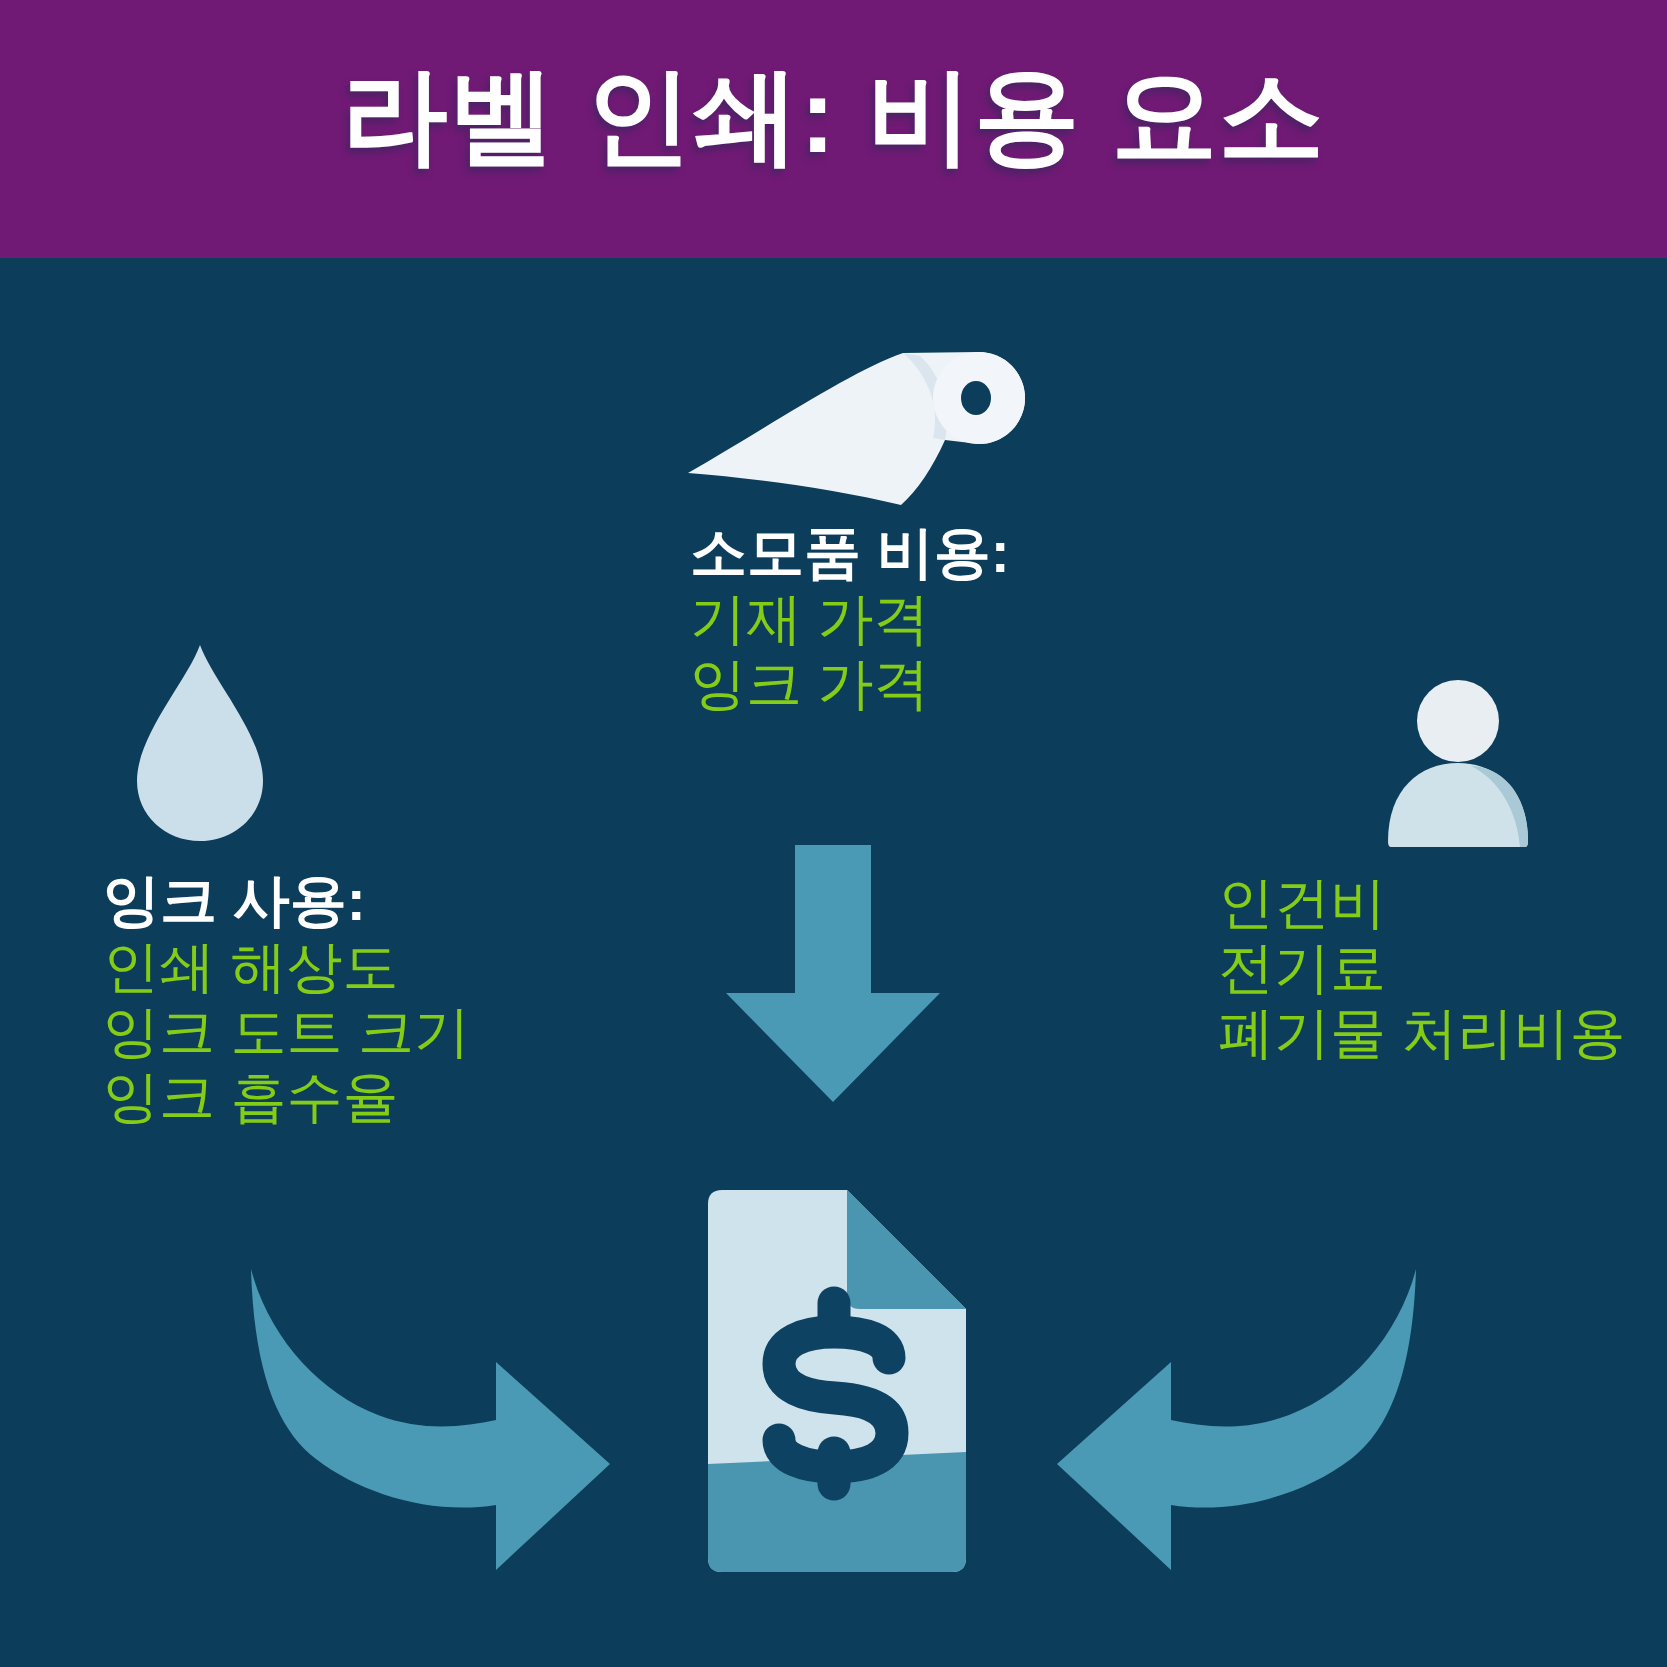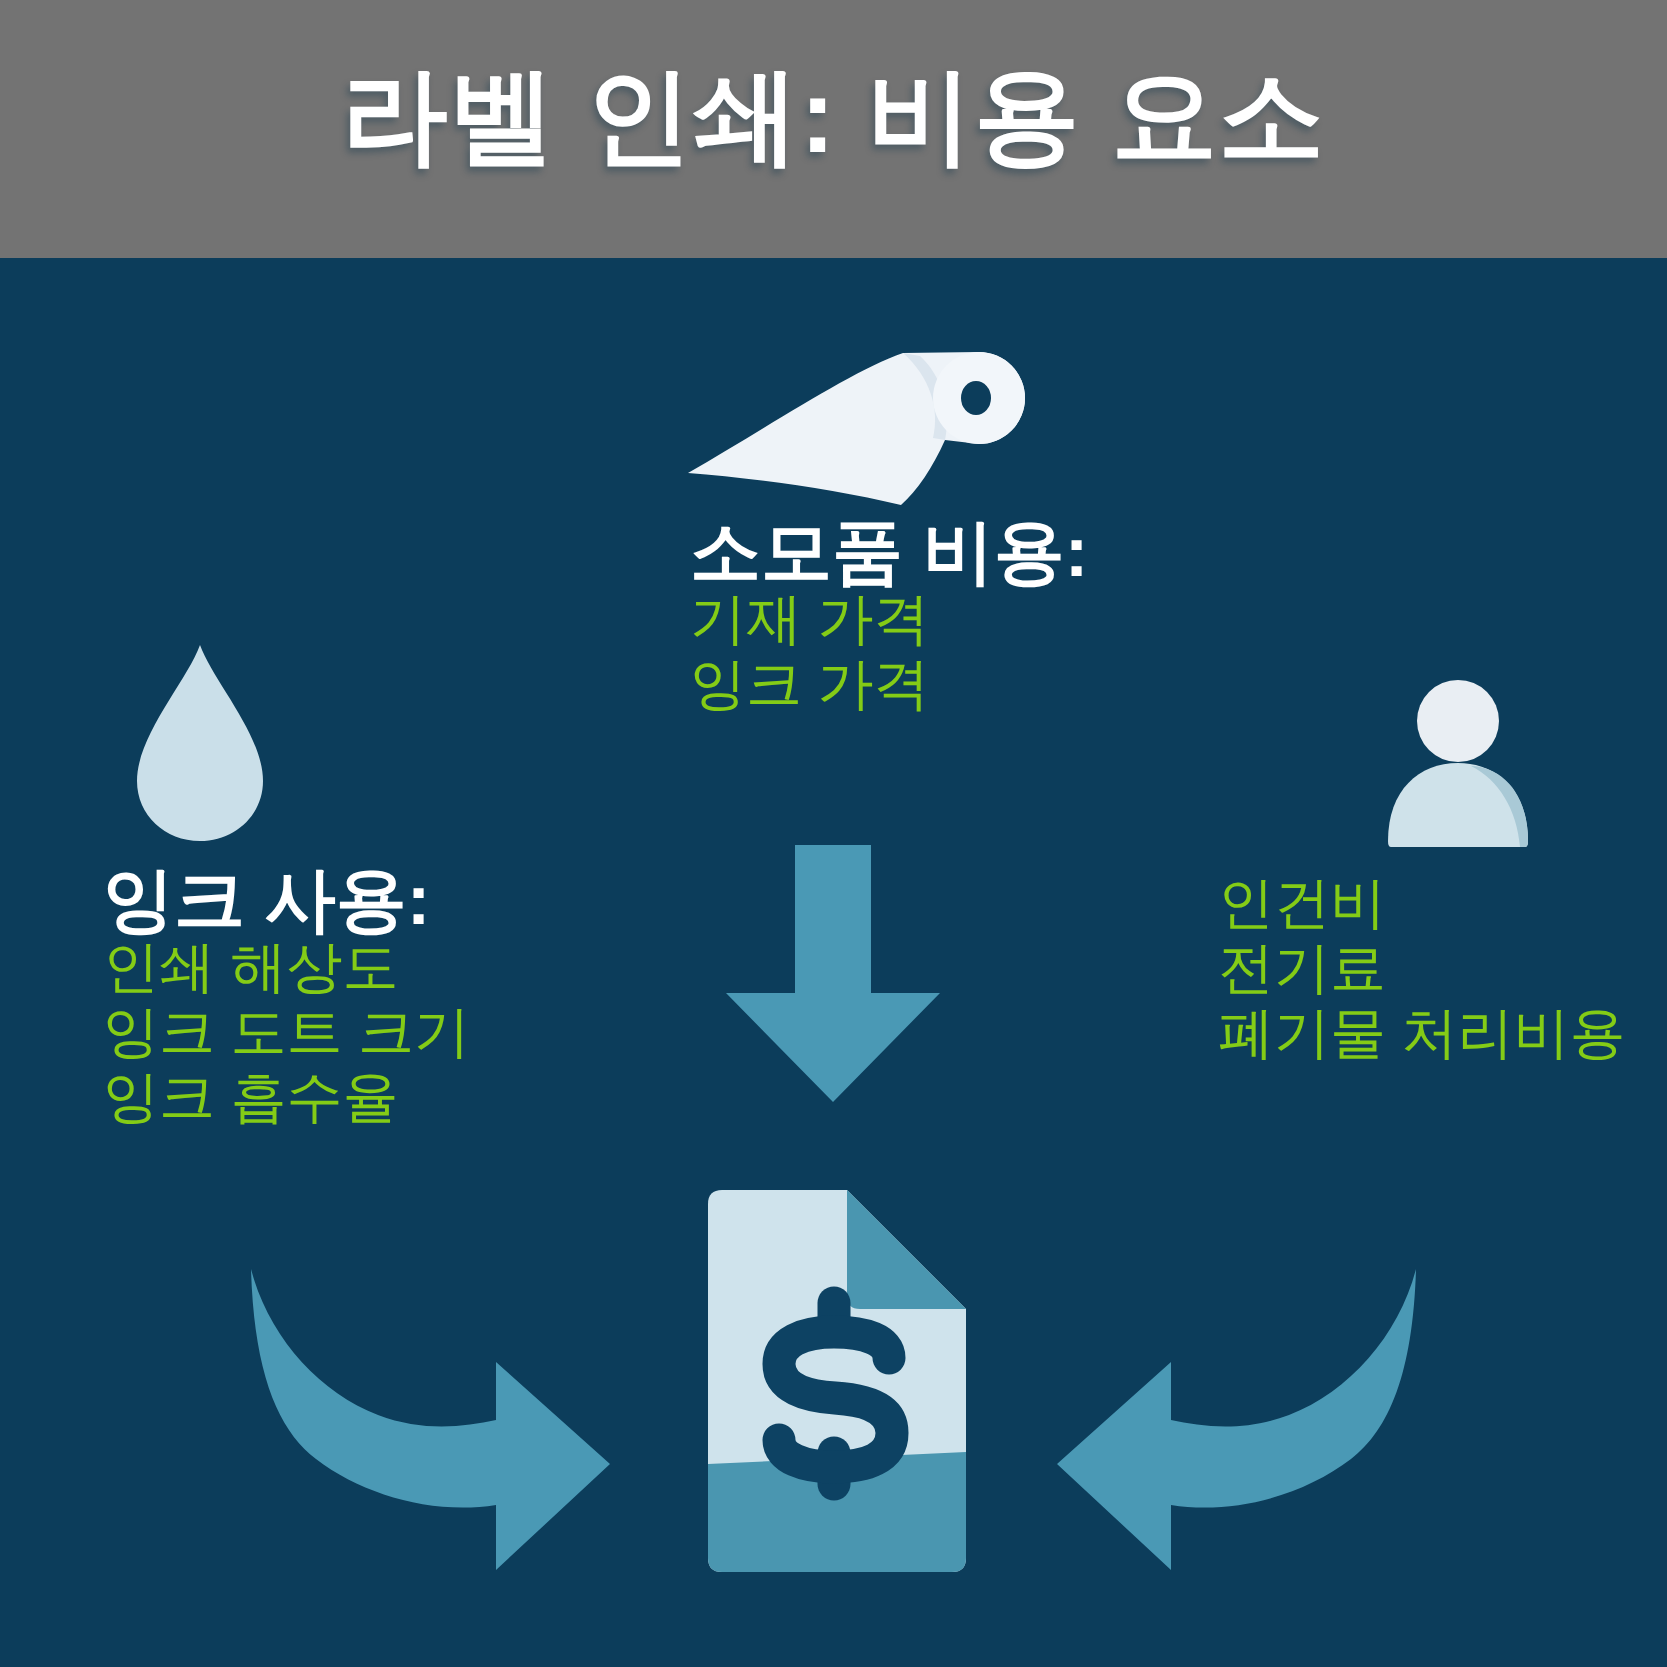--- a/index.html
+++ b/index.html
@@ -5,35 +5,35 @@
   html,body{margin:0;padding:0;background:#06293f;}
   .stage{
     position:relative;
     width:1667px;height:1667px;
     background:#0c3d5b;
     overflow:hidden;
     font-family:"Liberation Sans","DejaVu Sans",sans-serif;
   }
   .header{
     position:absolute;left:0;top:0;width:1667px;height:258px;
-    background:#737373;
+    background:#701a75;
     display:flex;align-items:center;justify-content:center;
   }
   .page-title{
     color:#ffffff;
     font-size:106px;
     font-weight:800;
     letter-spacing:1px;
     text-shadow:-3px 5px 7px rgba(8,48,72,0.35);
     padding-bottom:26px;
   }
   .icon{position:absolute;display:block;}
   .label-block{position:absolute;}
   .label-block .heading{
-    color:#ffffff;font-size:71px;font-weight:800;line-height:68px;
+    color:#ffffff;font-size:57px;font-weight:800;line-height:68px;
     white-space:nowrap;
   }
   .label-block .line{
     color:#84cc16;font-size:56px;font-weight:400;line-height:65px;
     white-space:nowrap;
   }
   .mirror{transform:scaleX(-1);}
 </style>
 </head>
 <body>

